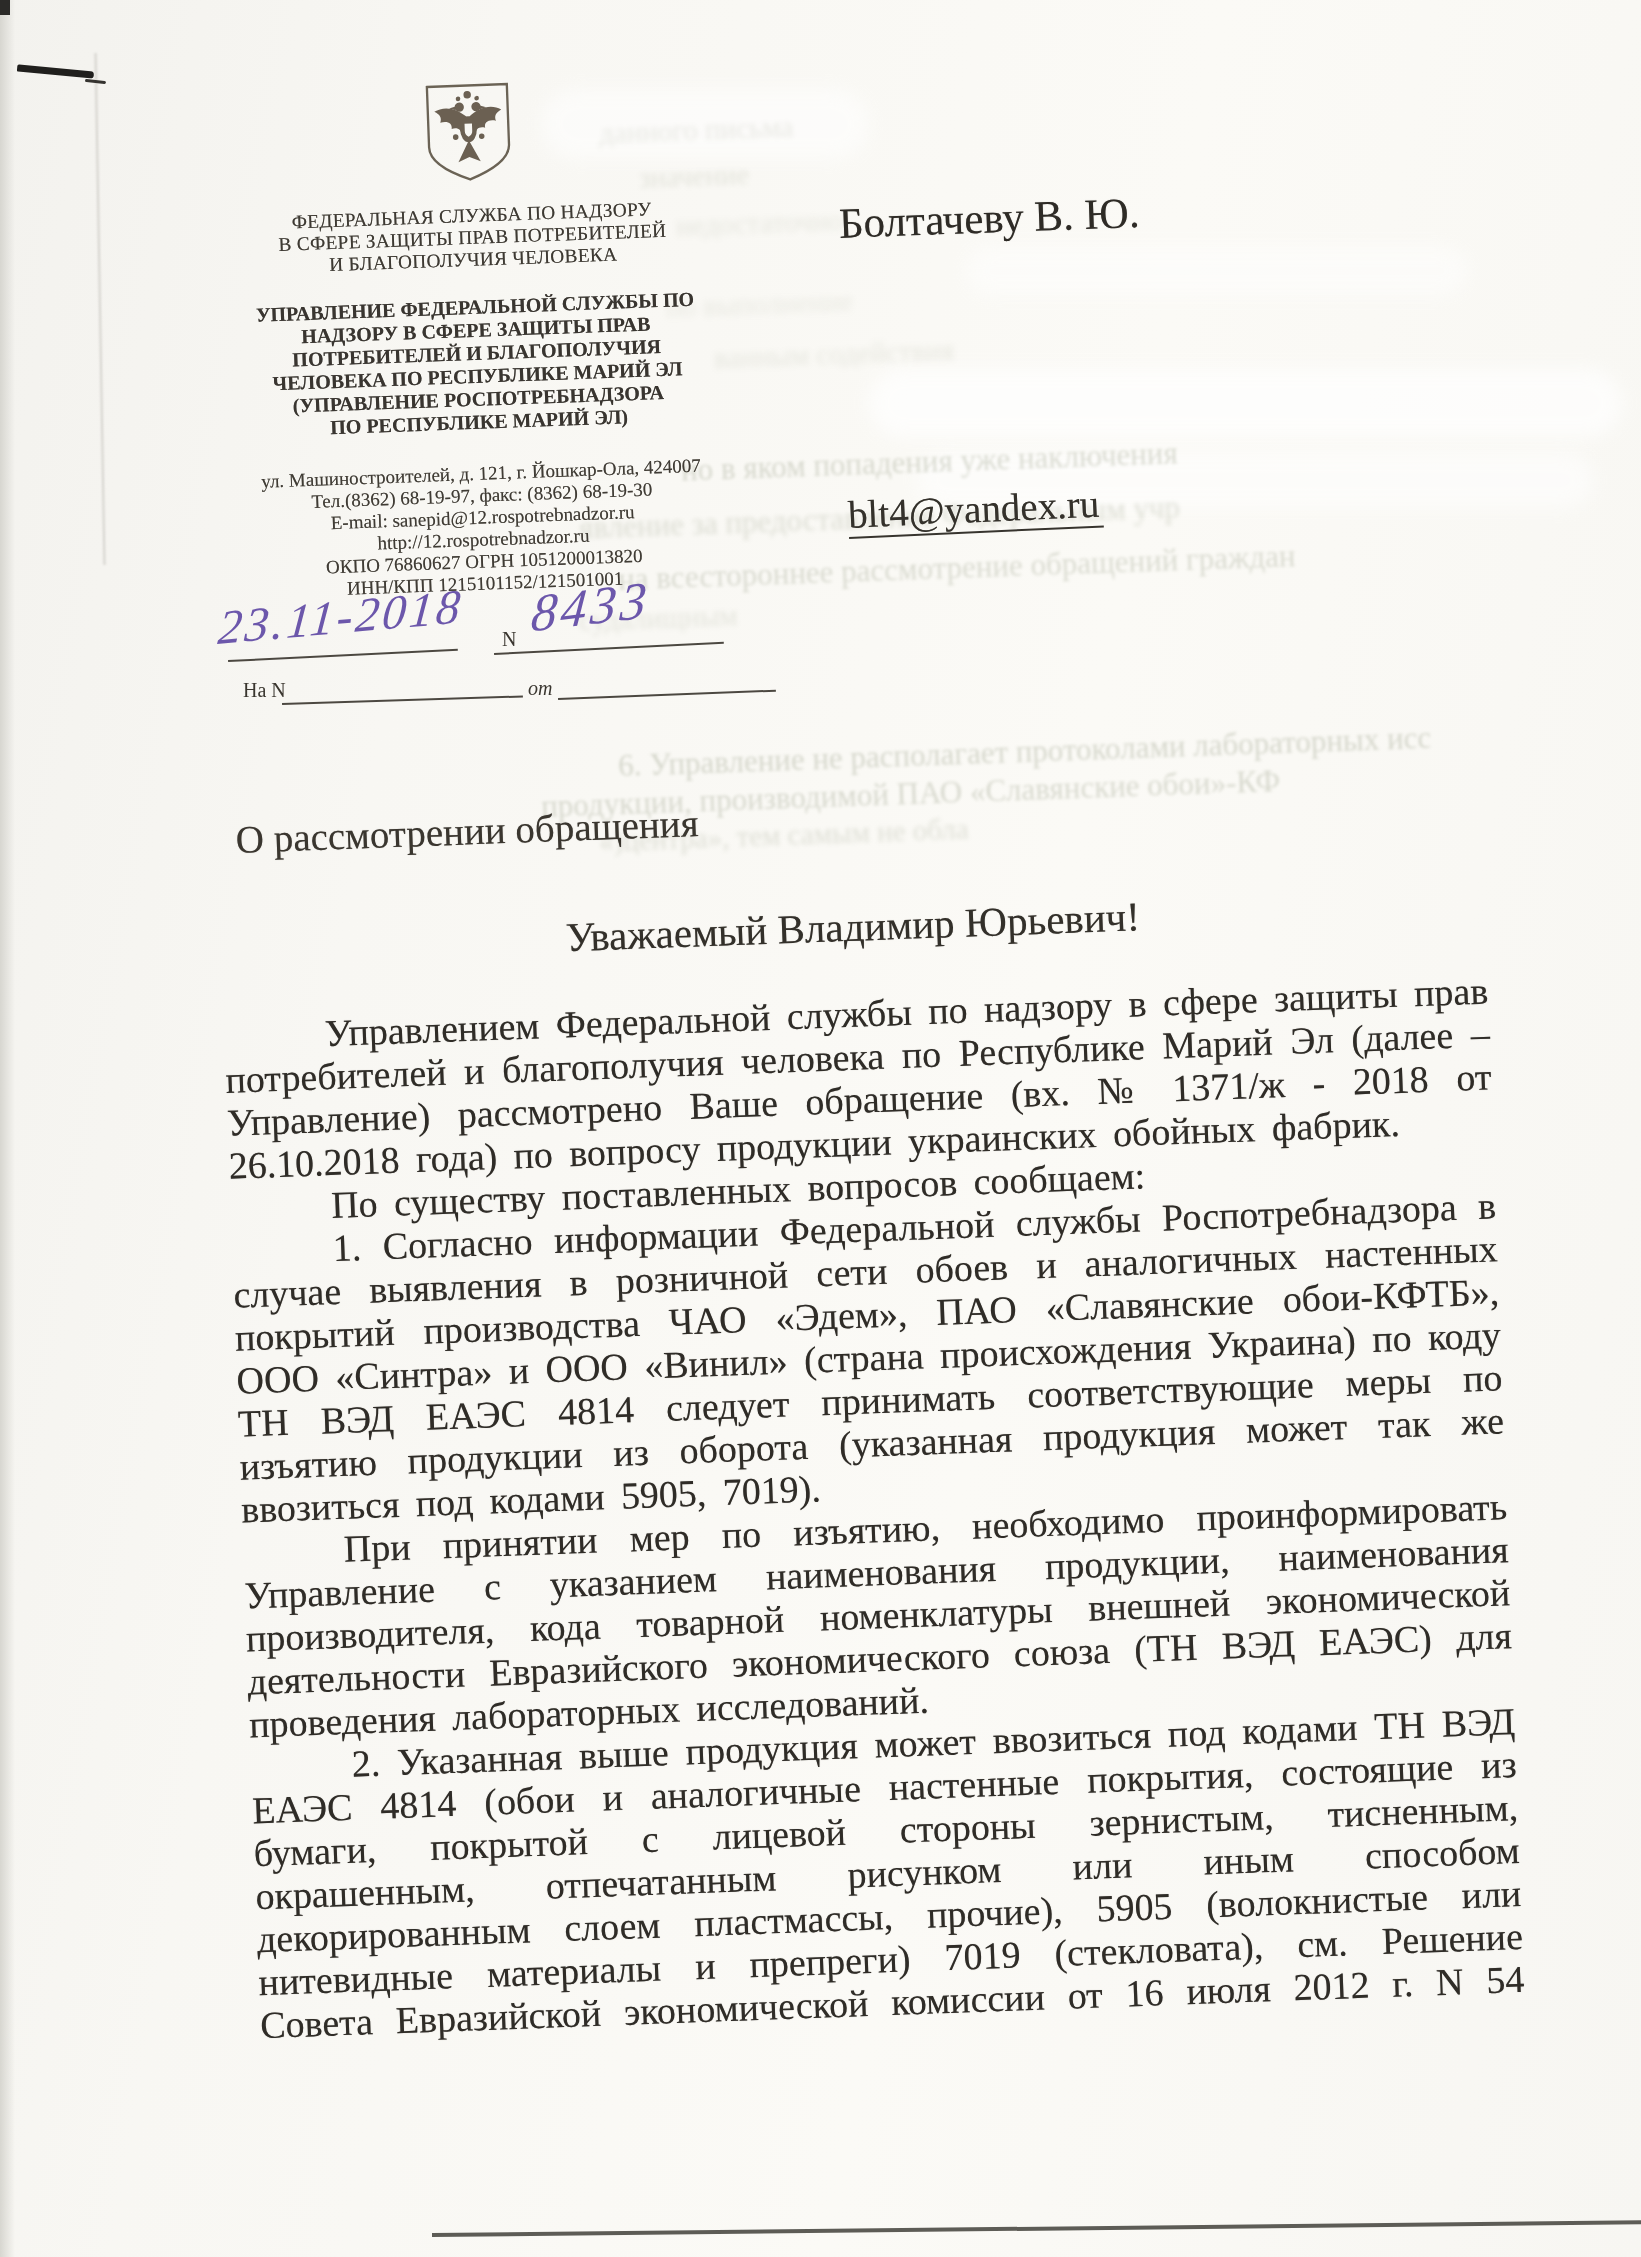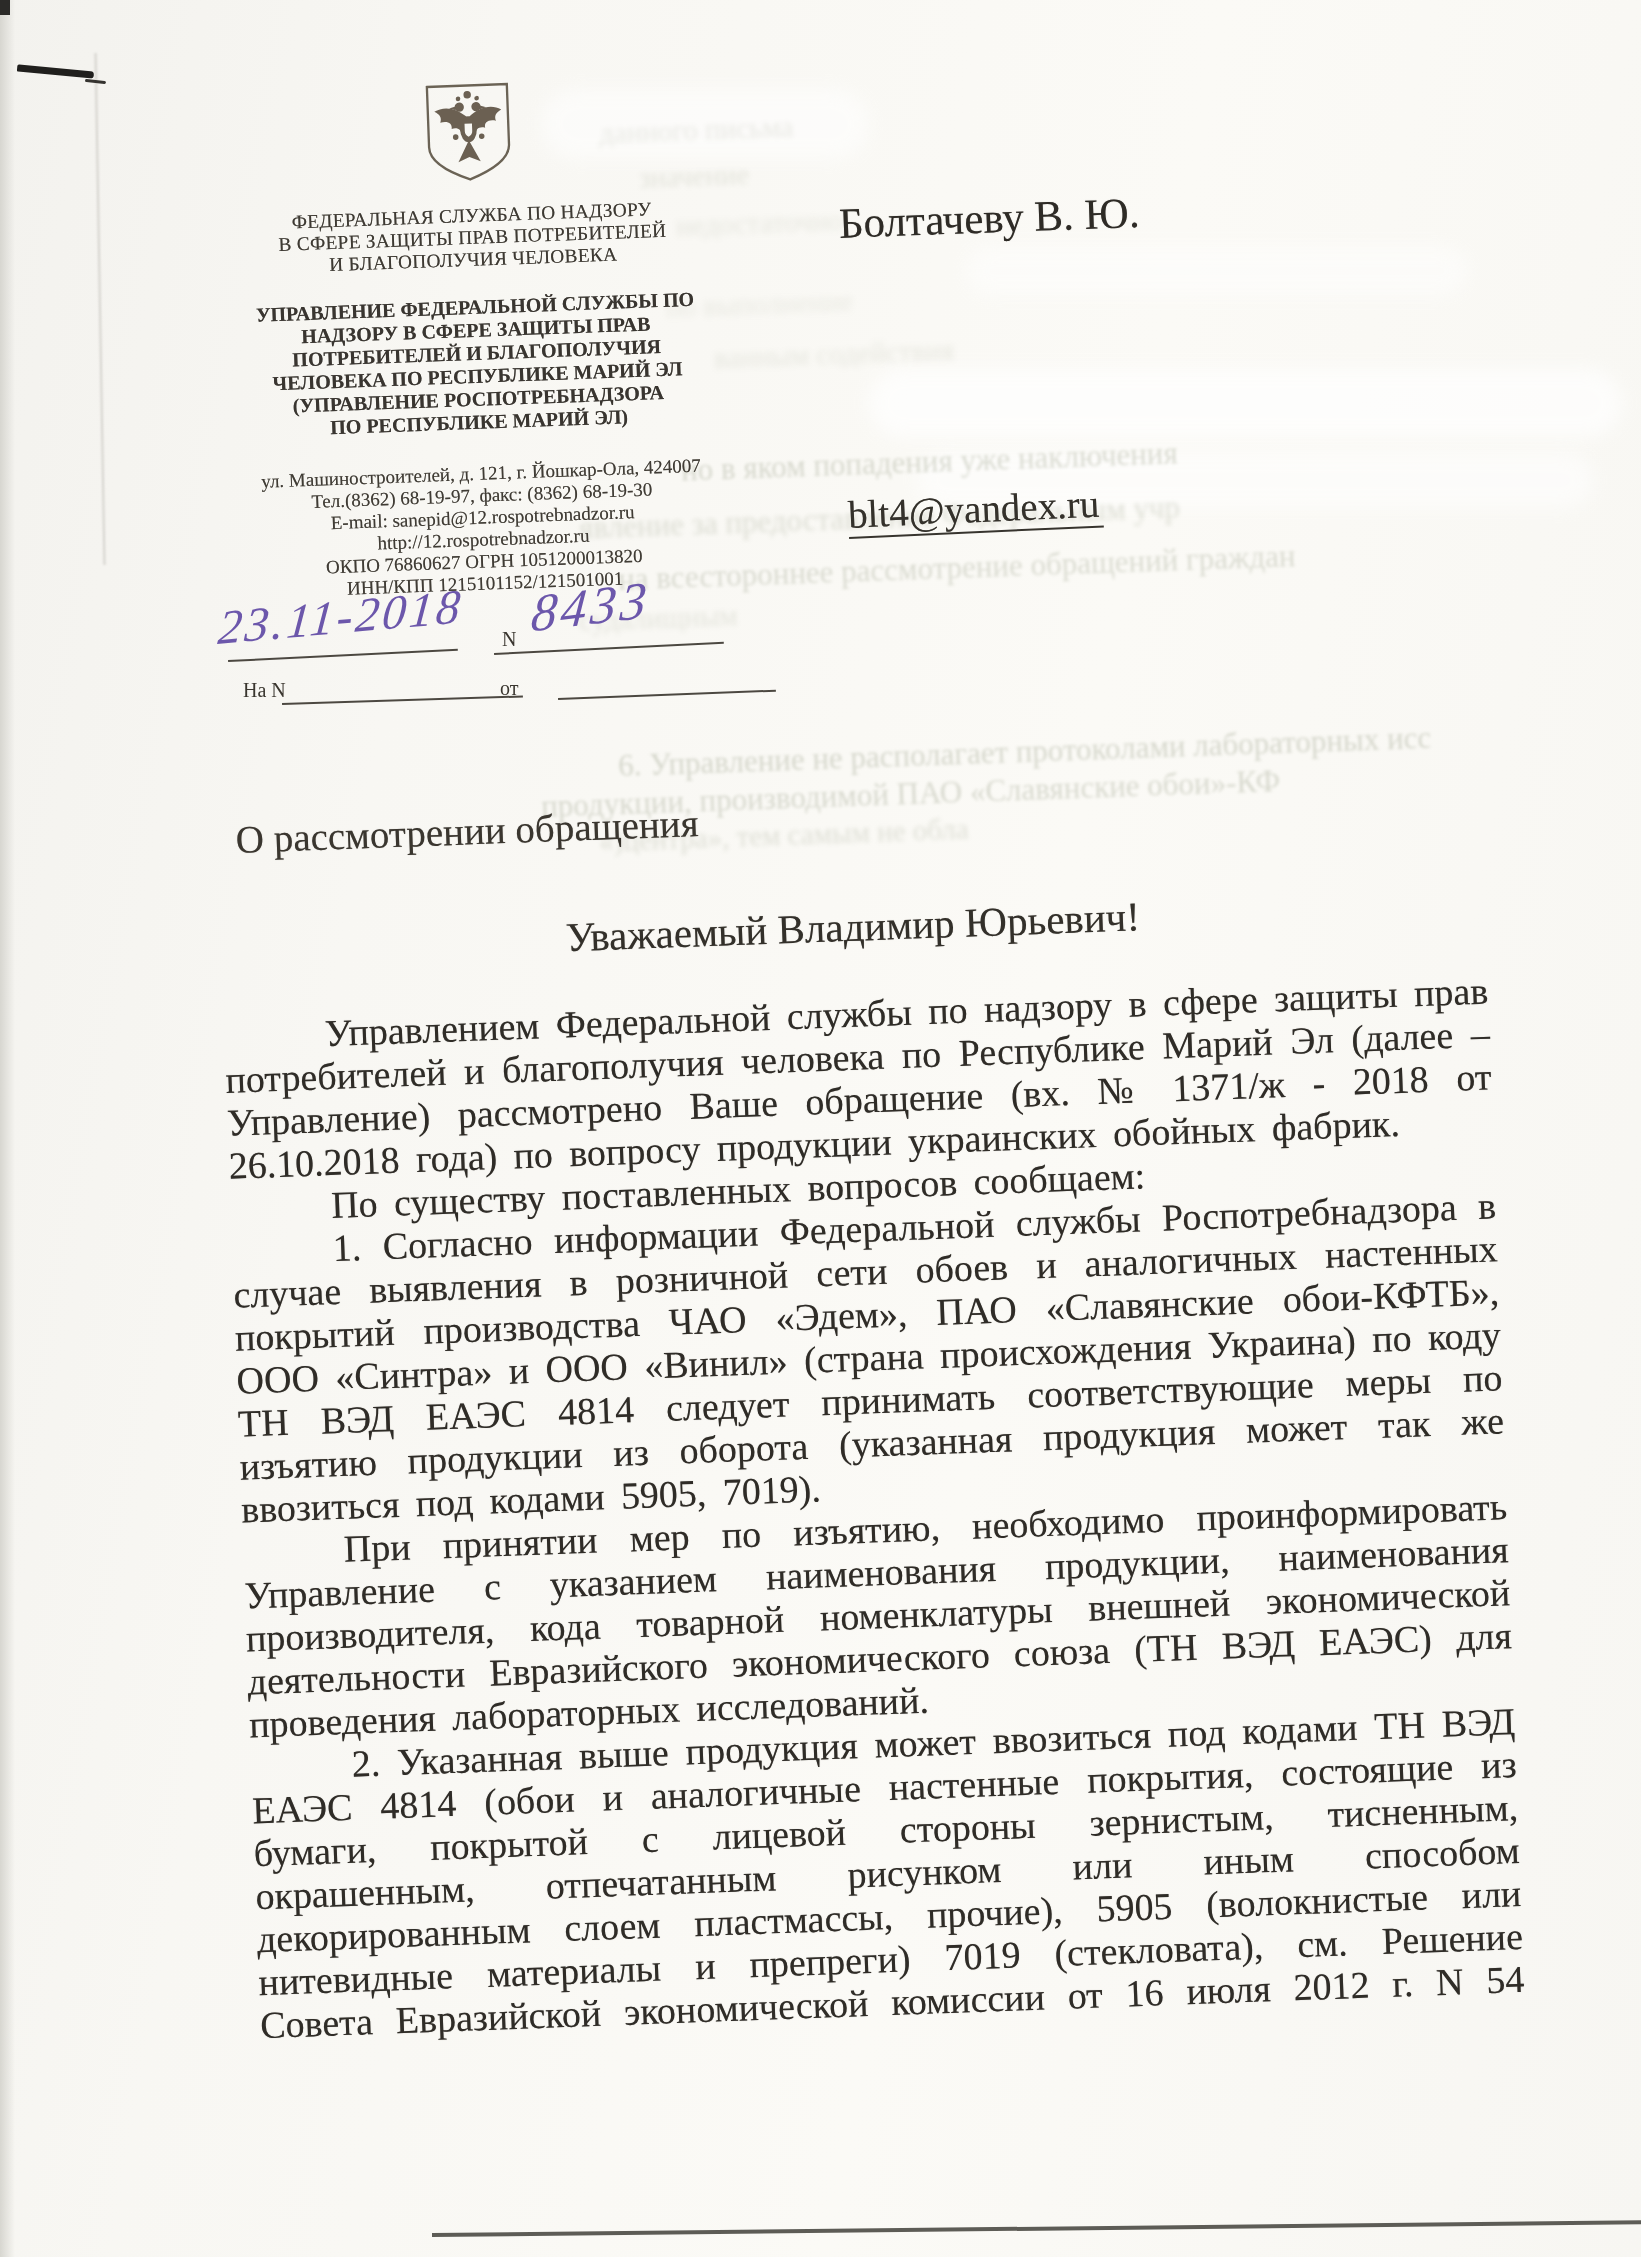--- a/index.html
+++ b/index.html
@@ -136,21 +136,21 @@
   </div>
 
   <div class="hw hw-date">23.11-2018</div>
   <div class="form-line" style="left:228px;top:660px;width:230px;transform:rotate(-2.8deg);"></div>
   <div class="ref-label" style="left:502px;top:628px;">N</div>
   <div class="hw hw-num">8433</div>
   <div class="form-line" style="left:494px;top:653px;width:230px;transform:rotate(-2.8deg);"></div>
 
   <div class="ref-label" style="left:243px;top:679px;">На N</div>
   <div class="form-line" style="left:282px;top:703px;width:241px;transform:rotate(-1.8deg);"></div>
-  <div class="ref-label" style="left:500px;top:677px;">от</div>
+  <div class="ref-label" style="left:528px;top:677px;font-style:italic;">от</div>
   <div class="form-line" style="left:558px;top:698px;width:218px;transform:rotate(-2.2deg);"></div>
 
   <div class="addressee tilt">Болтачеву В. Ю.</div>
   <div class="email-wrap">
     <span class="email">blt4@yandex.ru</span>
   </div>
 
   <div class="subject tilt">О рассмотрении обращения</div>
 
   <div class="body-block tilt">

